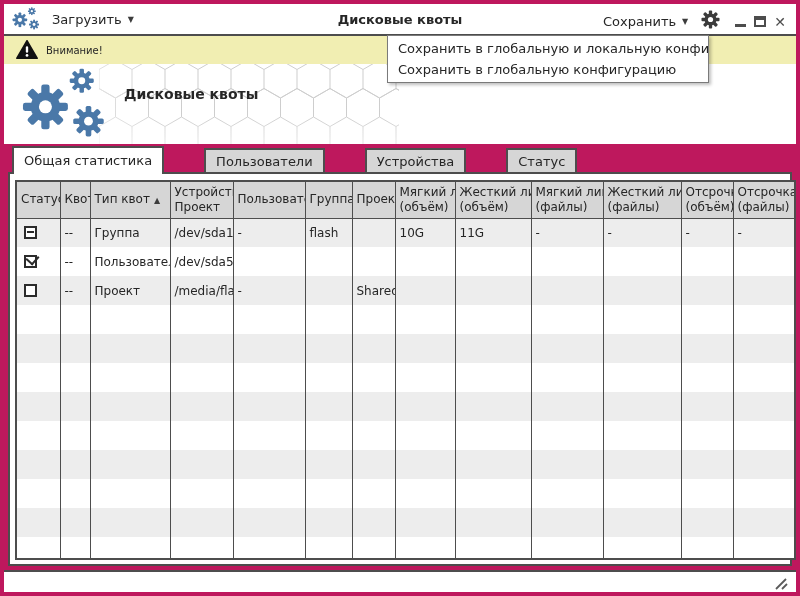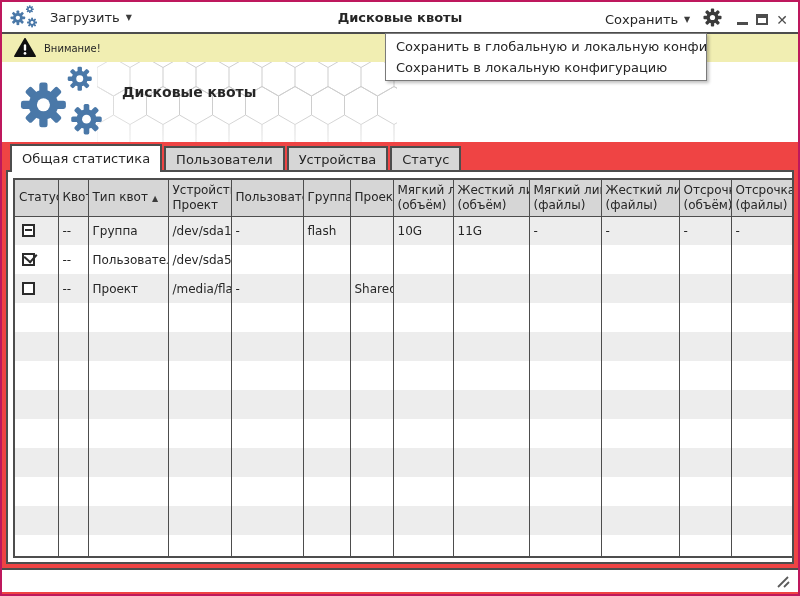--- a/index.html
+++ b/index.html
@@ -1,19 +1,19 @@
 <!DOCTYPE html>
 <html><head>
 <meta charset="utf-8">
 <style>
   * { box-sizing: border-box; margin: 0; padding: 0; }
   html,body { width: 800px; height: 596px; }
   body { font-family: "DejaVu Sans", sans-serif; color:#262626; background:#fff; }
 
-  .window { position:relative; width:800px; height:596px; border:2px solid #be185d; background:#ef4444; overflow:hidden; }
+  .window { position:relative; width:800px; height:596px; border:4px solid #be185d; background:#be185d; overflow:hidden; }
 
   
   .titlebar { height:32px; border-bottom:2px solid #4d4d4d; display:flex; align-items:center; position:relative; background:#fff; }
   .tb-left { display:flex; align-items:center; gap:12px; padding-left:8px; z-index:2; }
   .tb-right { display:flex; align-items:flex-end; gap:13px; padding-right:10px; margin-left:auto; z-index:2; }
   .tb-btn { display:flex; align-items:center; gap:6px; font-size:13px; cursor:default; }
   .tb-title { position:absolute; left:0; right:0; text-align:center; font-size:13px; font-weight:bold; }
   .arrow { font-size:8px; color:#3c3c3c; }
   .win-ctl { display:flex; align-items:center; gap:8px; margin-left:2px; }
   .win-min { width:11px; height:10px; border-bottom:3px solid #4d4d4d; }
@@ -29,21 +29,21 @@
   .hex-layer { position:absolute; left:95px; top:-4px; right:0; bottom:0; }
   .hex-fade { position:absolute; inset:0;
     background:linear-gradient(90deg,#fff 0px, rgba(255,255,255,0.25) 160px, rgba(255,255,255,0.25) 620px, #fff 780px),
                linear-gradient(0deg, rgba(255,255,255,0.5) 0px, rgba(255,255,255,0) 30px); }
   .hero-logo { position:absolute; left:16px; top:4px; }
   .hero-text { position:absolute; left:120px; top:22px; }
   .hero-text h1 { font-size:14px; font-weight:bold; }
   .hero-text p { font-size:13px; font-weight:bold; margin-top:7px; }
 
   
-  .tabs { display:flex; align-items:flex-end; height:28px; padding-left:8px; position:relative; z-index:3; }
+  .tabs { display:flex; align-items:flex-end; height:28px; padding-left:8px; position:relative; z-index:3;gap:38px; }
   .tab { background:#d6d6d6; border:2px solid #4d4d4d; border-bottom:none; height:24px; padding:0 10px;
          font-size:13px; display:flex; align-items:center; margin-right:2px; }
   .tab.active { background:#fff; height:28px; margin-bottom:-2px; padding-bottom:2px; }
 
   
   .panel { margin:0 4px; border:2px solid #4d4d4d; height:394px; background:#fff; position:relative; z-index:1; }
   .table-wrap { margin:6px 0 0 5px; width:781px; height:380px; border:2px solid #4d4d4d; overflow:hidden; background:#fff; }
   table { border-collapse:collapse; table-layout:fixed; width:780px; font-size:12px; }
   th, td { border-right:1px solid #4d4d4d; overflow:hidden; white-space:nowrap; text-align:left; }
   th:last-child, td:last-child { border-right:none; }
@@ -419,16 +419,16 @@
 
   <div class="statusbar">
     <svg class="grip" width="15" height="13">
       <line x1="3" y1="12" x2="13" y2="2" stroke="#5a5a5a" stroke-width="1.8"></line>
       <line x1="9" y1="12" x2="14" y2="7" stroke="#5a5a5a" stroke-width="1.8"></line>
     </svg>
   </div>
 
   <div class="save-menu">
     <div class="menu-item">Сохранить в глобальную и локальную конфигурацию</div>
-    <div class="menu-item">Сохранить в локальную конфигурацию</div>
+    <div class="menu-item">Сохранить в глобальную конфигурацию</div>
   </div>
 
 </div>
 
 </body></html>

